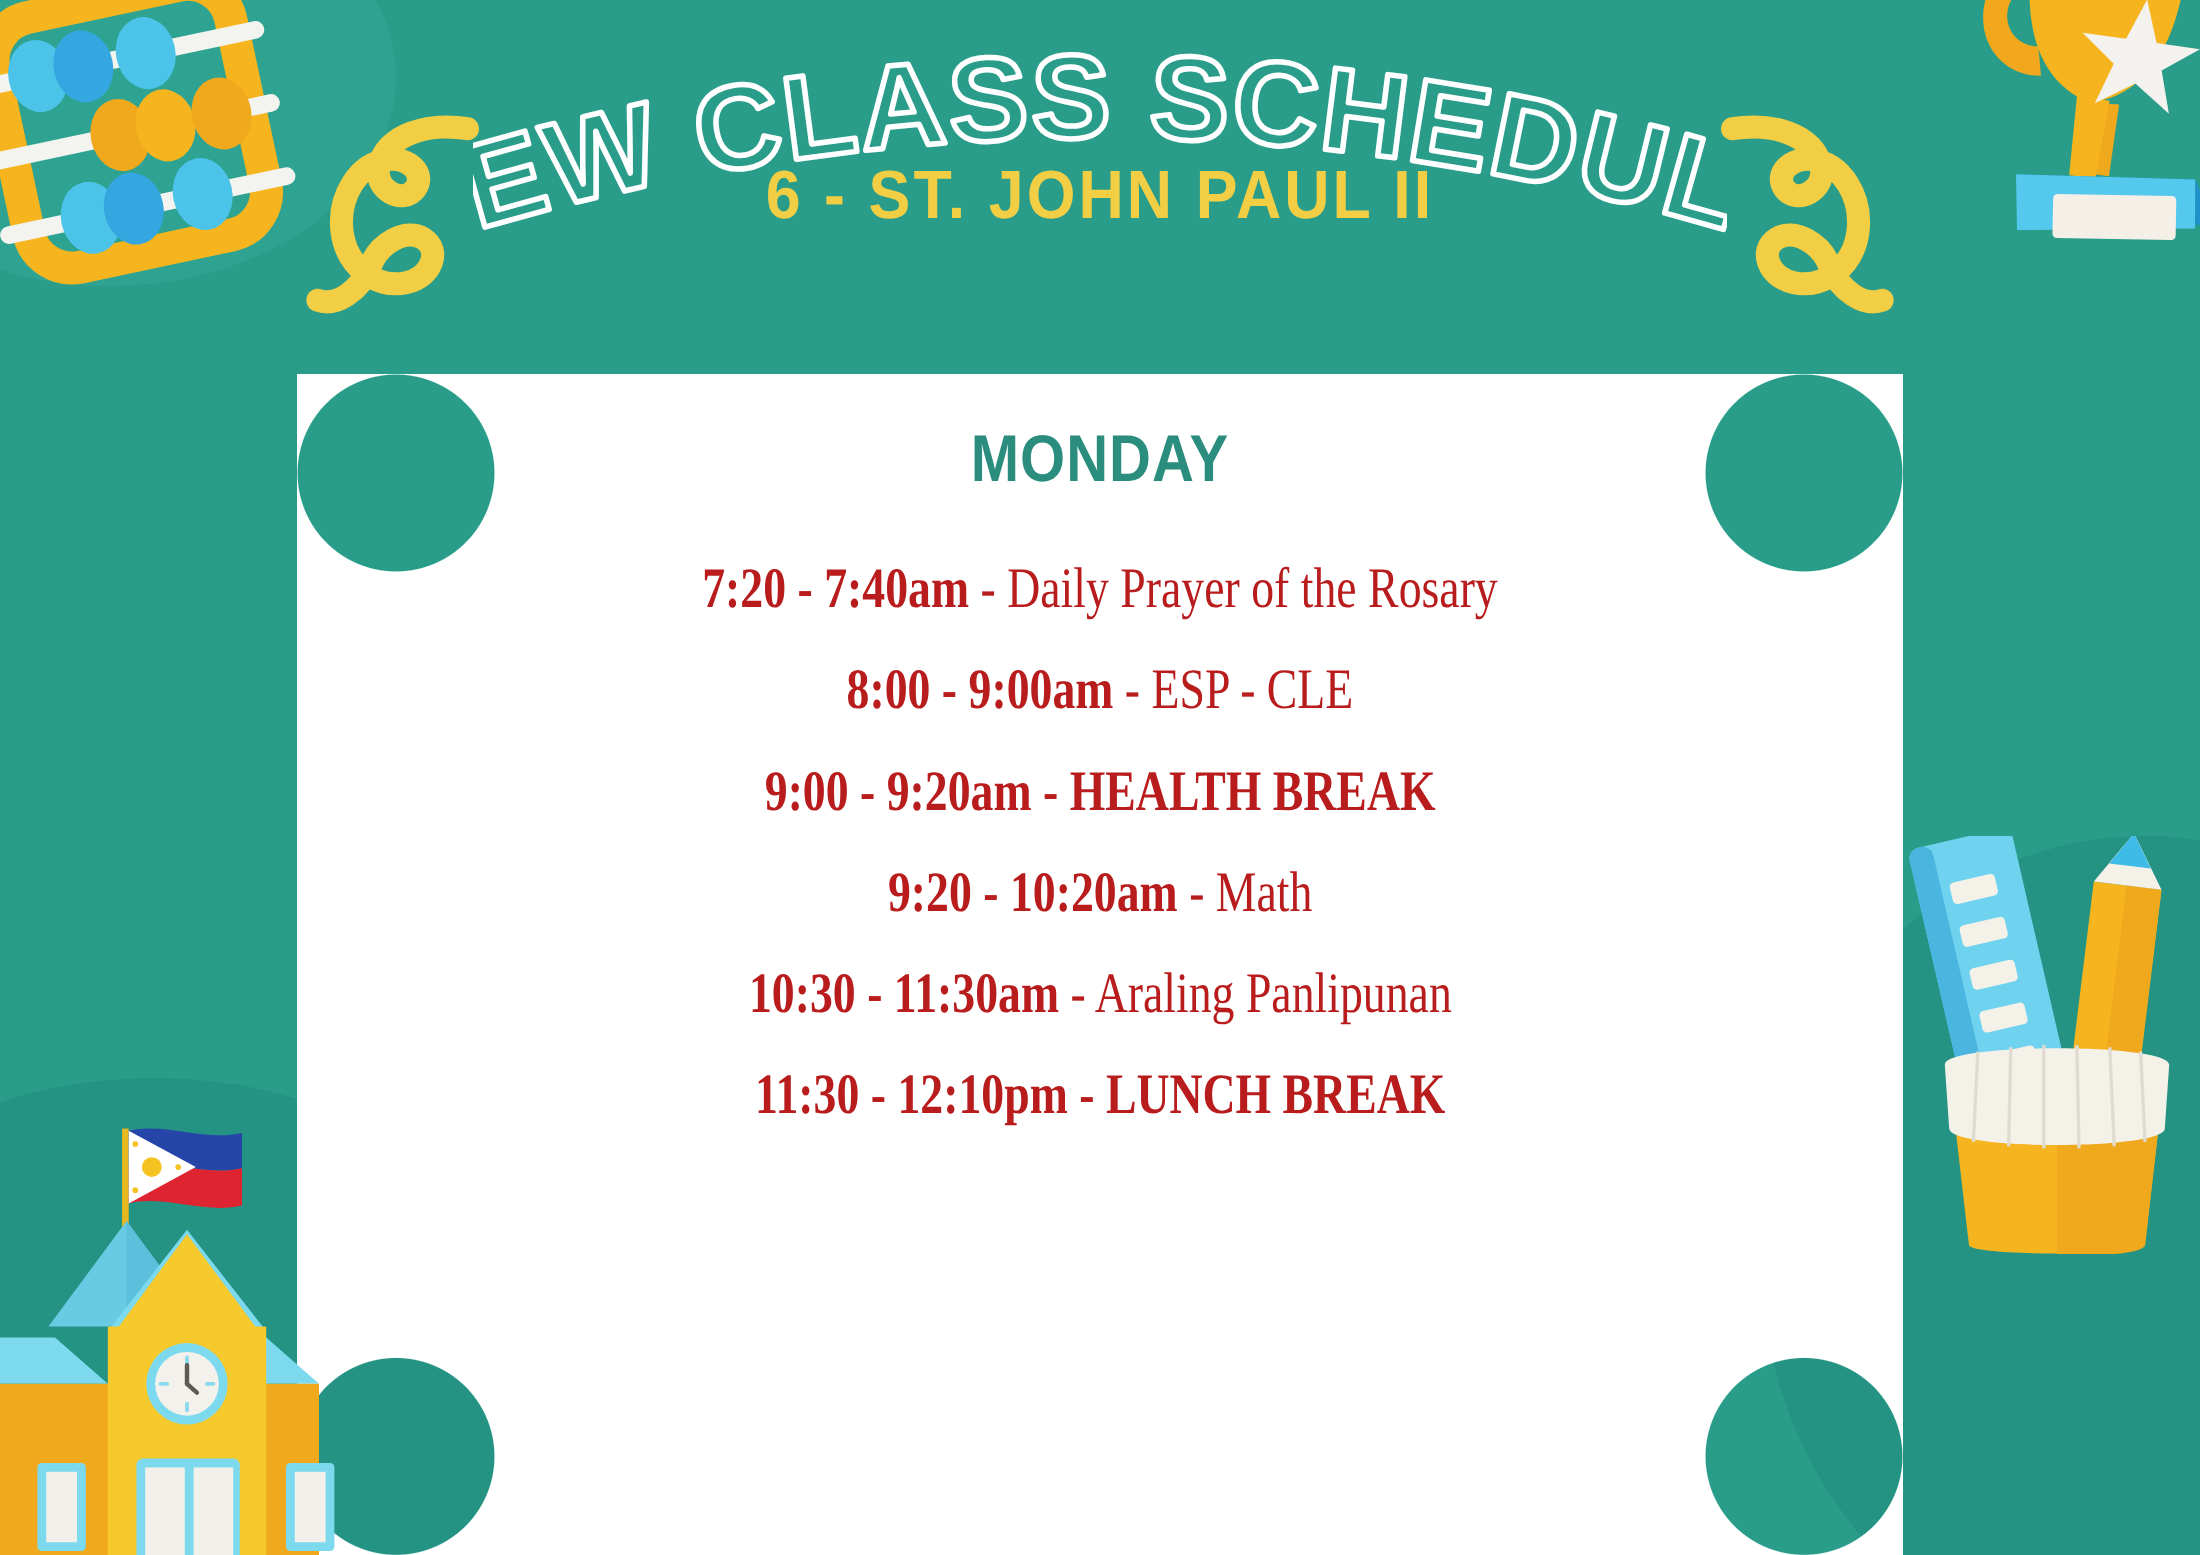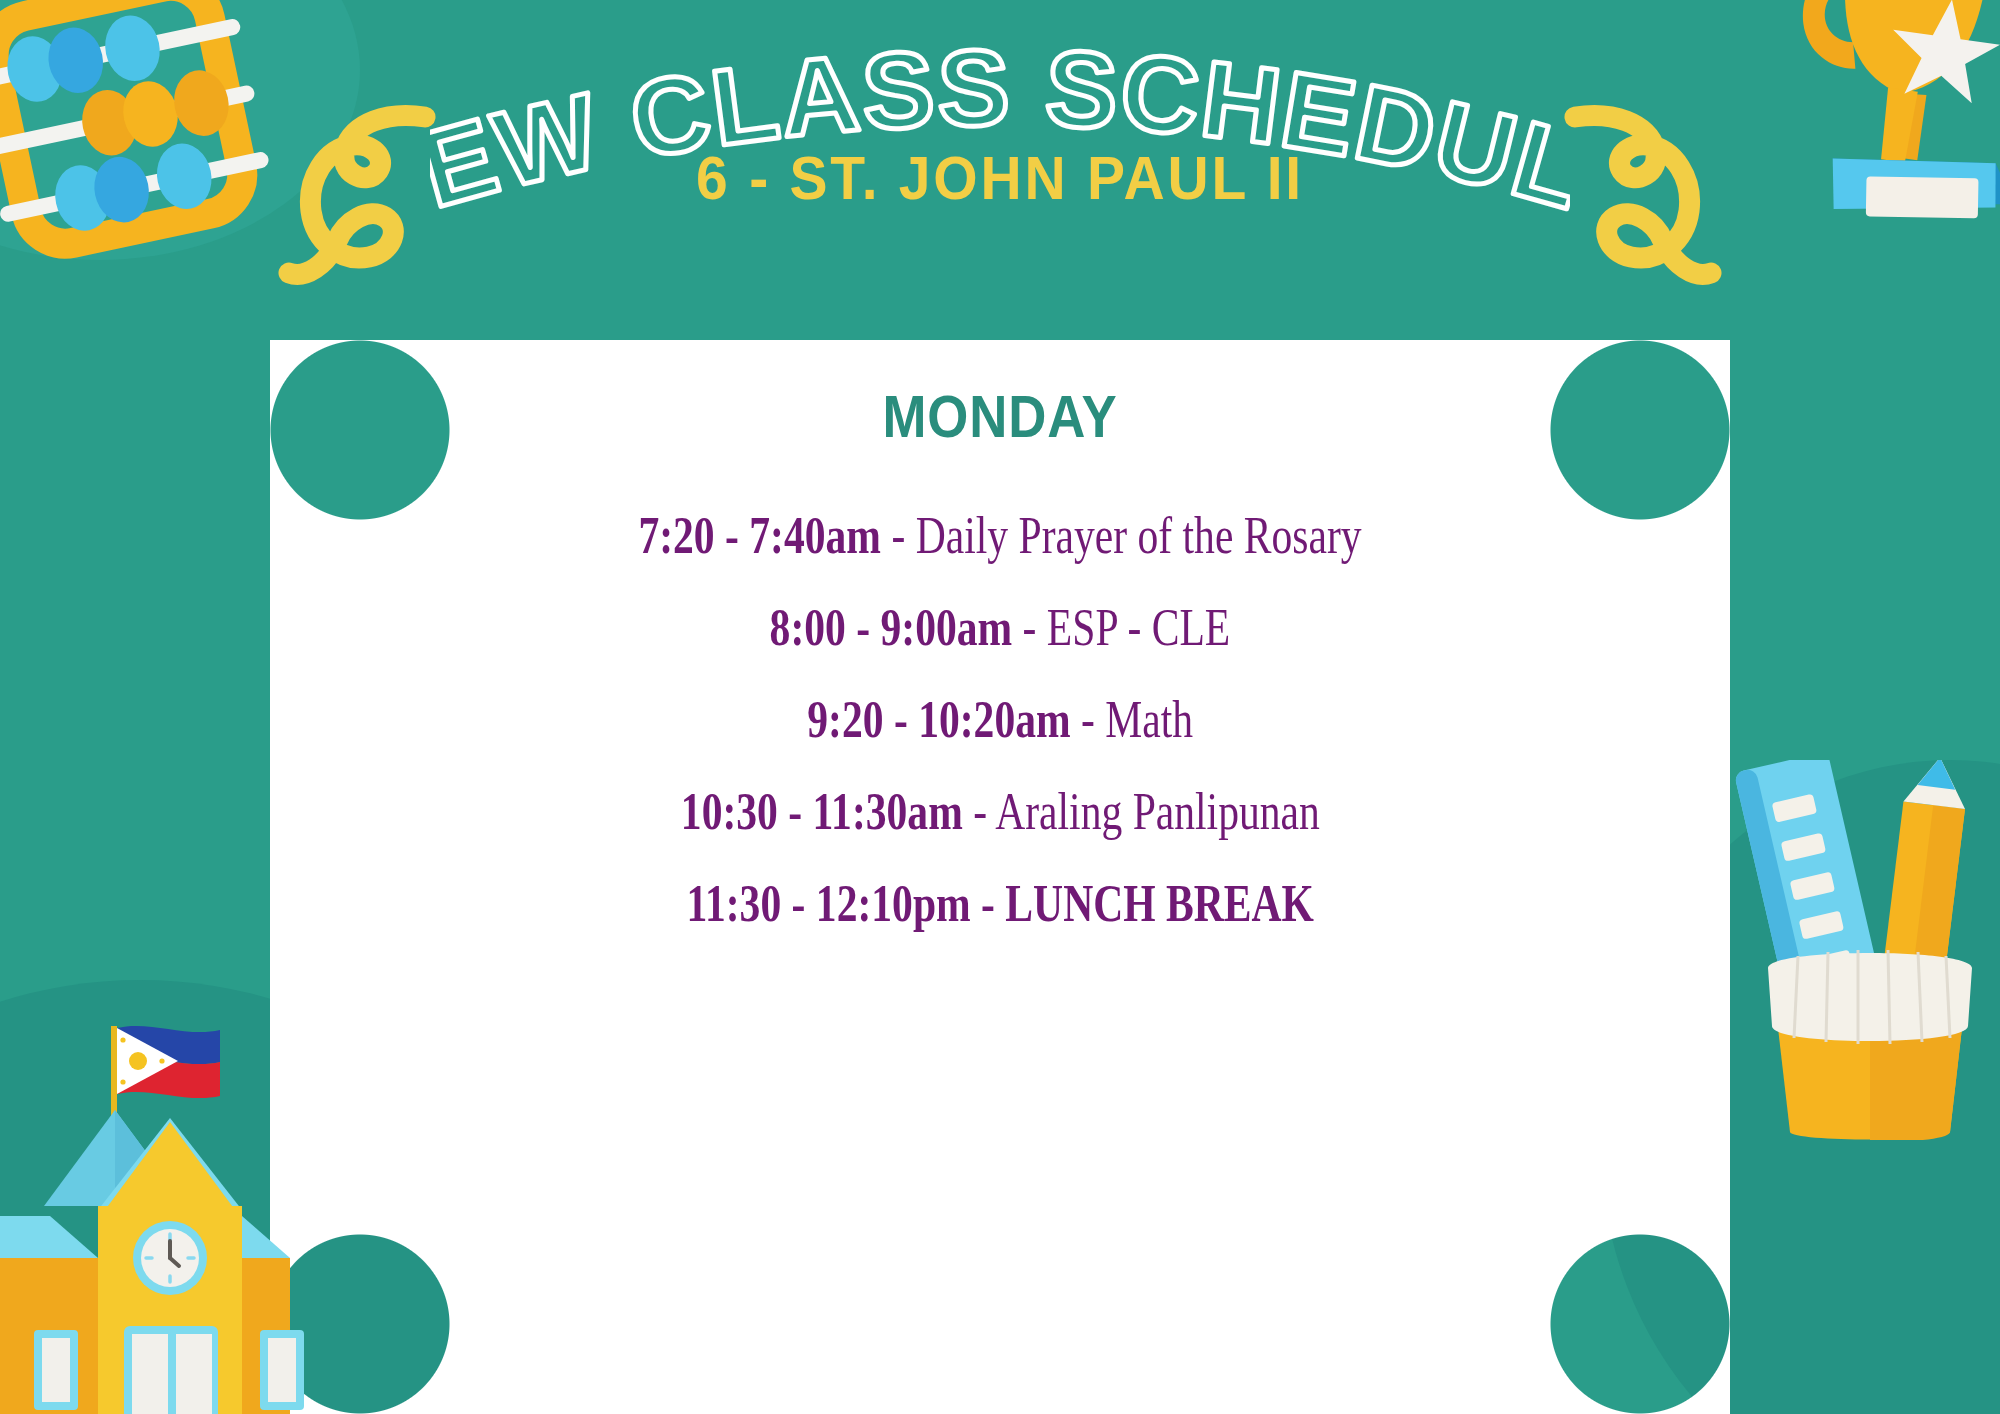--- a/index.html
+++ b/index.html
@@ -114,21 +114,21 @@
     position: absolute;
     left: 0;
     top: 150px;
     width: 1460px;
   }
   .sched-row {
     height: 92px;
     line-height: 92px;
     text-align: center;
     white-space: nowrap;
-    color: #701a75;
+    color: #b91c1c;
     font-size: 52px;
     font-family: "Liberation Serif", serif;
   }
   .sched-row .inner {
     display: inline-block;
     transform: scaleX(0.80);
     transform-origin: center;
   }
   .sched-row .t {
     font-weight: bold;
@@ -184,20 +184,21 @@
                C 50 74 32 104 36 136 C 40 166 66 188 94 182 C 118 177 126 152 110 142
                C 94 132 70 146 62 166 C 52 190 30 204 14 198" fill="none" stroke="#f2ce45" stroke-width="21" stroke-linecap="round"></path>
     </svg>
   </div>
 
   <div class="card">
     <div class="day-title">MONDAY</div>
     <div class="schedule">
         <div class="sched-row"><span class="inner"><span class="t">7:20 - 7:40am</span> <span class="sep">-</span> <span class="d">Daily Prayer of  the Rosary</span></span></div>
         <div class="sched-row"><span class="inner"><span class="t">8:00 - 9:00am</span> <span class="sep">-</span> <span class="d">ESP - CLE</span></span></div>
+        <div class="sched-row is-break"><span class="inner"><span class="t">9:00 - 9:20am</span> <span class="sep">-</span> <span class="d">HEALTH BREAK</span></span></div>
         <div class="sched-row"><span class="inner"><span class="t">9:20 - 10:20am</span> <span class="sep">-</span> <span class="d">Math</span></span></div>
         <div class="sched-row"><span class="inner"><span class="t">10:30 - 11:30am</span> <span class="sep">-</span> <span class="d">Araling Panlipunan</span></span></div>
         <div class="sched-row is-break"><span class="inner"><span class="t">11:30 - 12:10pm</span> <span class="sep">-</span> <span class="d">LUNCH BREAK</span></span></div>
       </div>
   </div>
 
   <svg class="deco abacus" viewBox="0 0 300 290">
     <g transform="rotate(-12 150 145)">
       <rect x="28" y="18" width="220" height="232" rx="40" fill="none" stroke="#f6b41f" stroke-width="30"></rect>
       <g stroke="#f3f3f0" stroke-width="16" stroke-linecap="round">

